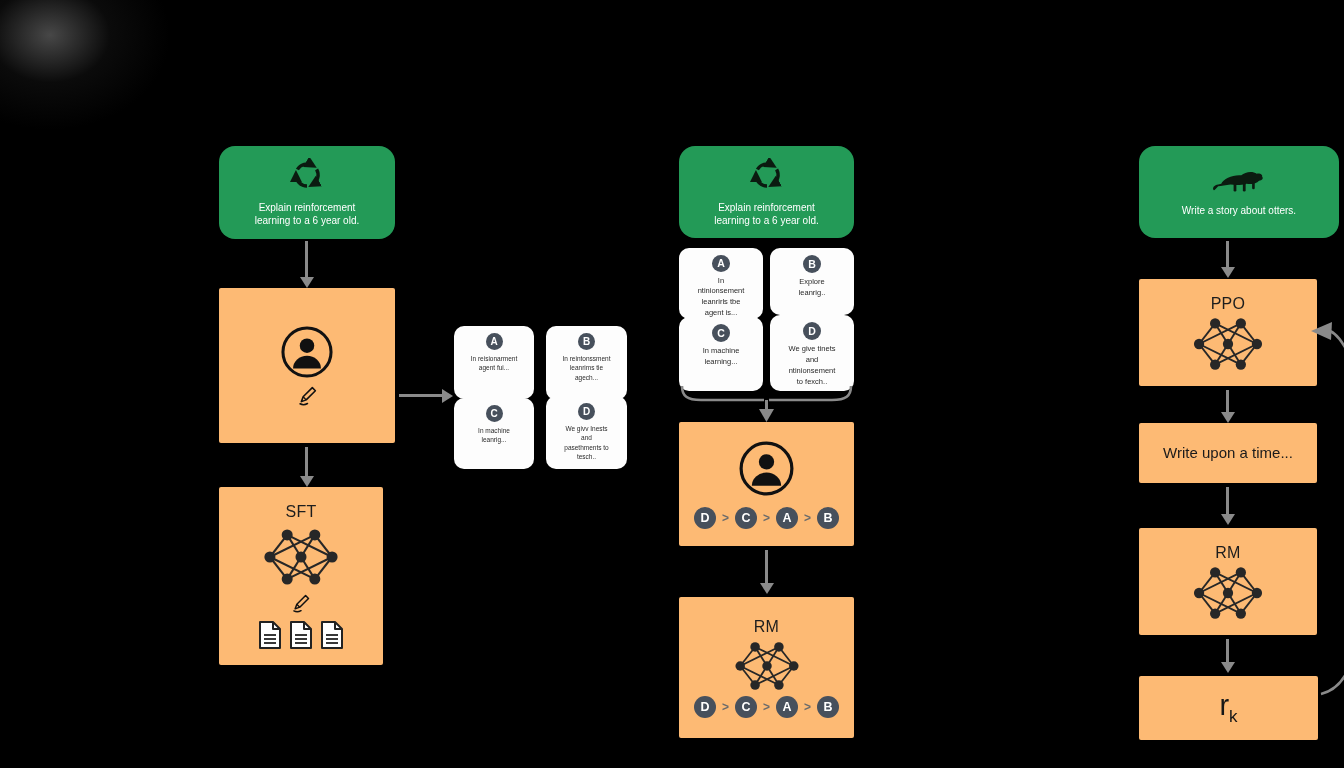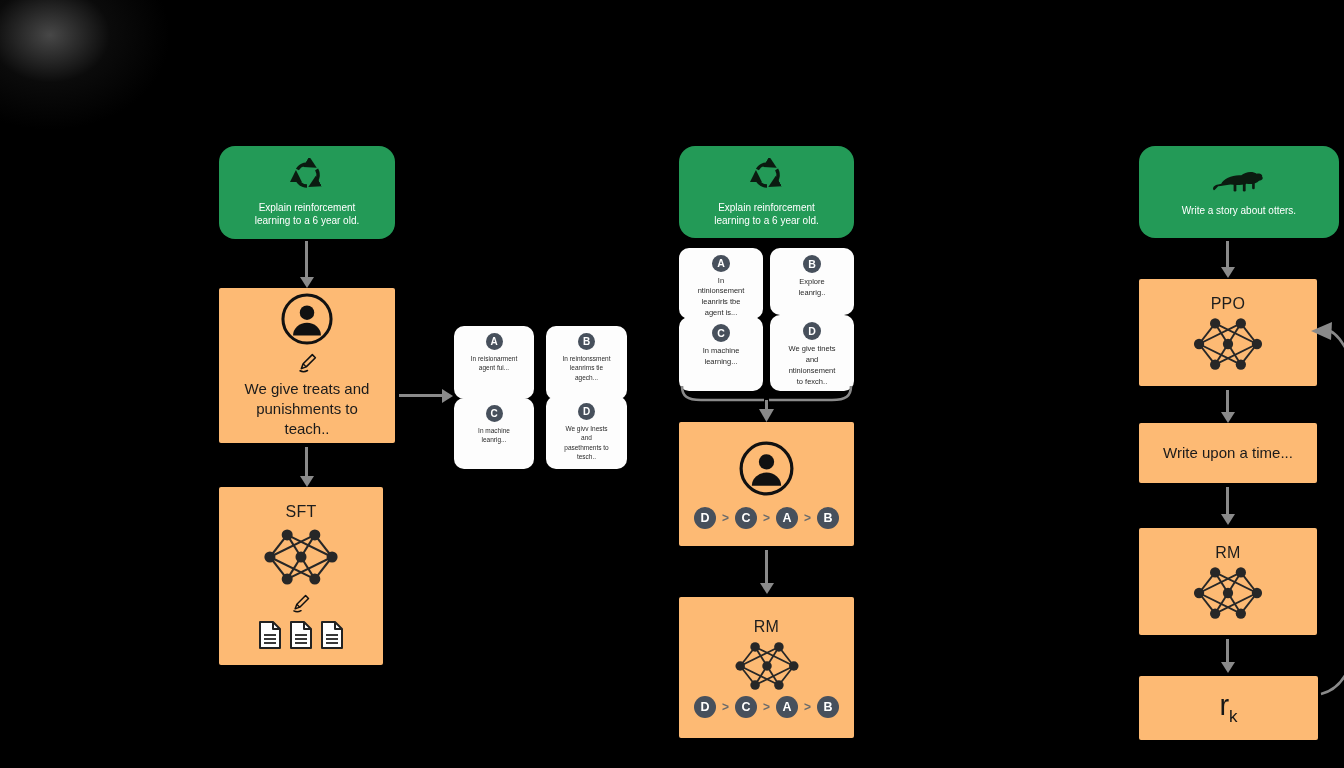--- a/index.html
+++ b/index.html
@@ -132,21 +132,20 @@
 
 <div class="va" style="left:305px;top:241px;height:37px"></div>
 
 <div class="box" style="left:219px;top:288px;width:176px;height:155px;gap:6px">
   <svg class="icon" width="54" height="54">
       <use href="#person"></use>
     </svg>
   <svg class="icon" width="21" height="21">
       <use href="#pencil"></use>
     </svg>
-  <div class="small-txt" style="padding:0 14px">We give treats and punishments to teach..</div>
 </div>
 
 <div class="ha" style="left:399px;top:394px;width:44px"></div>
 
 <div class="va" style="left:305px;top:447px;height:30px"></div>
 
 <div class="box" style="left:219px;top:487px;width:164px;height:178px;gap:7px">
   <div class="model-title">SFT</div>
   <svg class="icon" width="80" height="58">
       <use href="#nn"></use>

